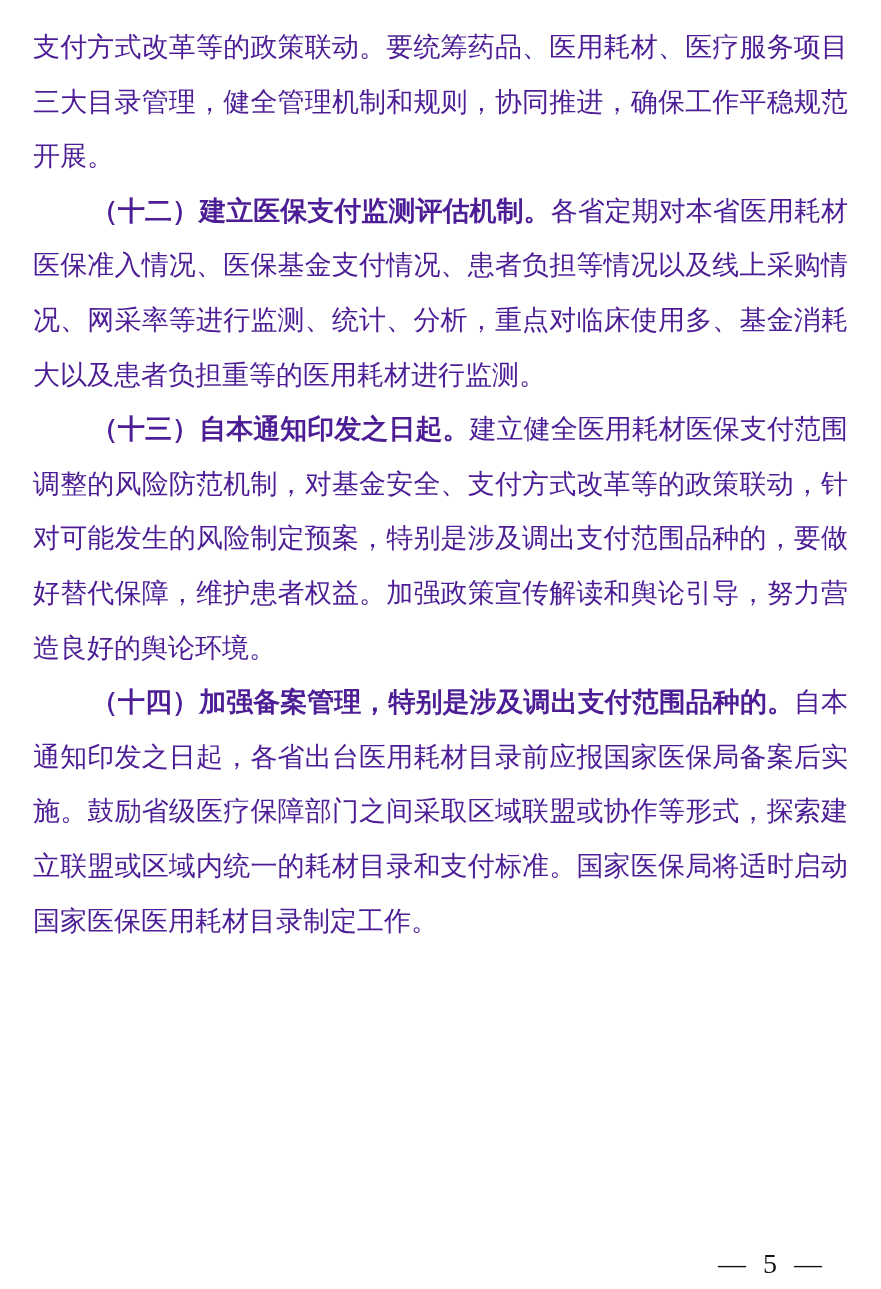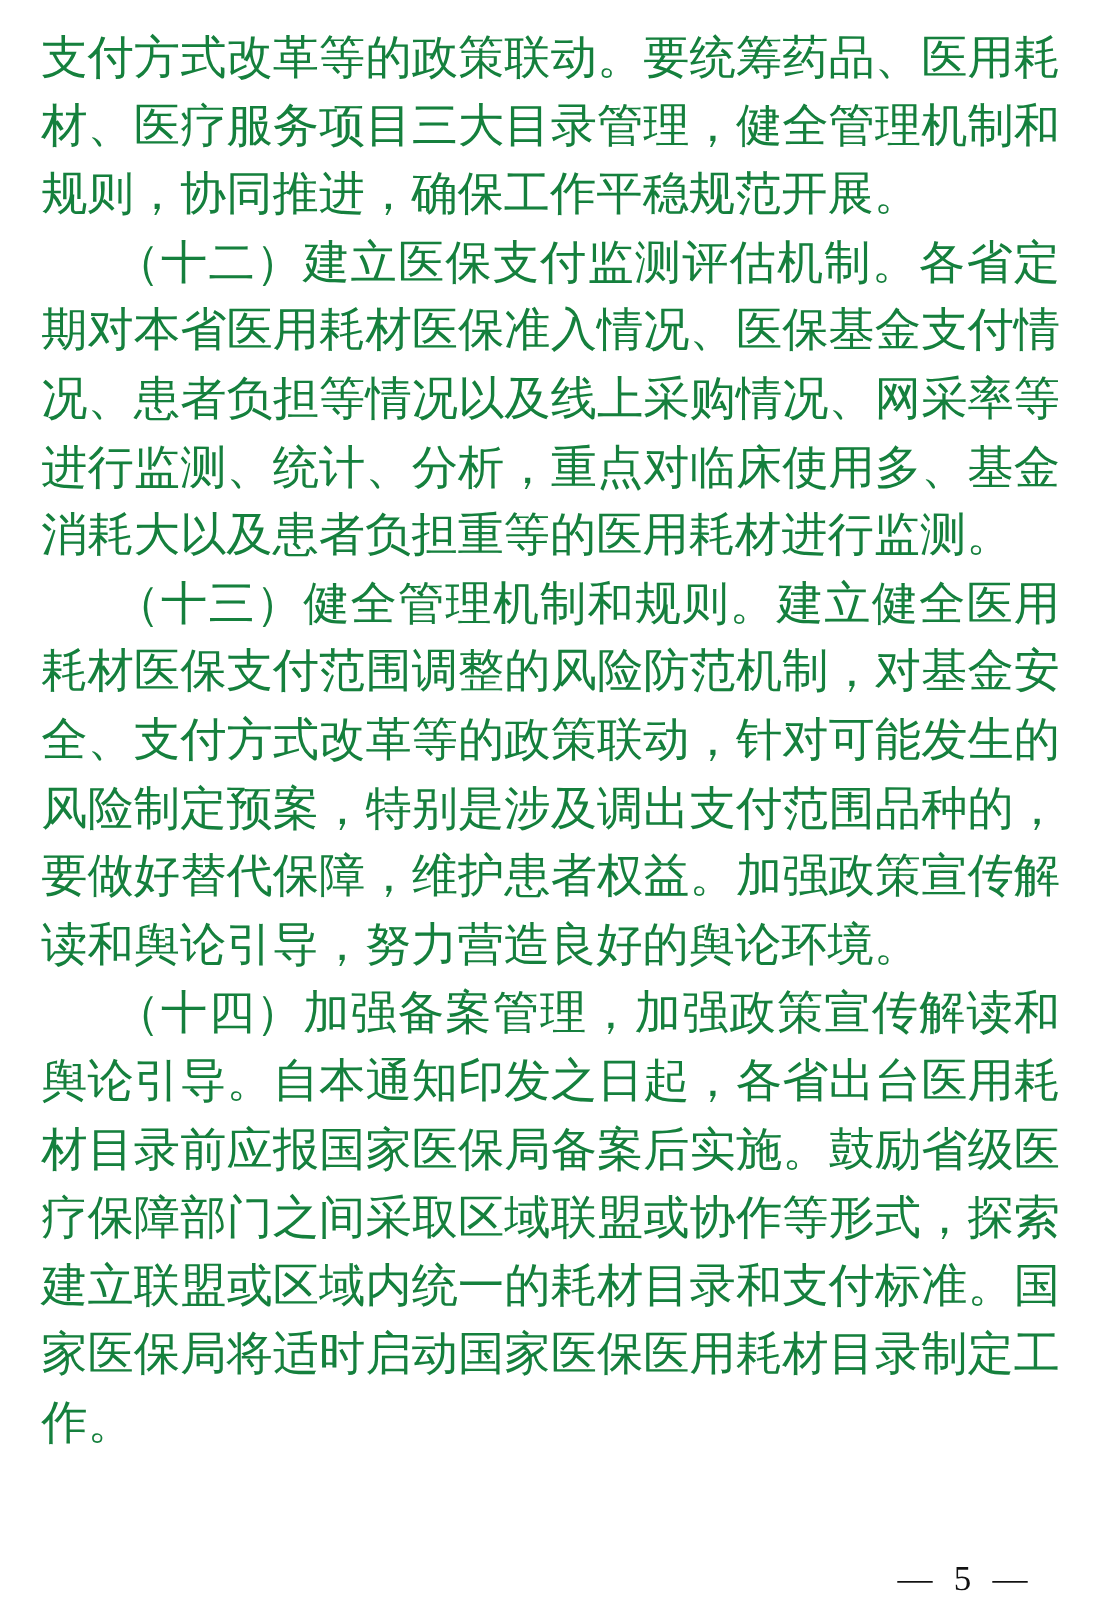--- a/index.html
+++ b/index.html
@@ -17,31 +17,31 @@
     color: #111111;
   }
   .content {
     position: absolute;
     left: 33px;
     top: 20px;
     width: 815px;
   }
   .para {
     margin: 0;
-    font-size: 37px;
+    font-size: 27px;
     line-height: 54.6px;
     text-align: justify;
     text-justify: inter-ideograph;
-    color: #15803d;
+    color: #4c1d95;
   }
   .para.indent {
     text-indent: 58px;
   }
   .para .head {
-    font-weight: normal;
+    font-weight: bold;
   }
   .footer {
     position: absolute;
     right: 59px;
     bottom: 10px;
     display: flex;
     align-items: center;
     gap: 17px;
     font-size: 28px;
     line-height: 30px;
@@ -55,23 +55,23 @@
 </head>
 <body>
 
 <div class="page">
   <div class="content">
 
     <p class="para"><strong class="head"></strong><span>支付方式改革等的政策联动。要统筹药品、医用耗材、医疗服务项目三大目录管理，健全管理机制和规则，协同推进，确保工作平稳规范开展。</span></p>
 
     <p class="para indent"><strong class="head">（十二）建立医保支付监测评估机制。</strong><span>各省定期对本省医用耗材医保准入情况、医保基金支付情况、患者负担等情况以及线上采购情况、网采率等进行监测、统计、分析，重点对临床使用多、基金消耗大以及患者负担重等的医用耗材进行监测。</span></p>
 
-    <p class="para indent"><strong class="head">（十三）健全管理机制和规则。</strong><span>建立健全医用耗材医保支付范围调整的风险防范机制，对基金安全、支付方式改革等的政策联动，针对可能发生的风险制定预案，特别是涉及调出支付范围品种的，要做好替代保障，维护患者权益。加强政策宣传解读和舆论引导，努力营造良好的舆论环境。</span></p>
+    <p class="para indent"><strong class="head">（十三）自本通知印发之日起。</strong><span>建立健全医用耗材医保支付范围调整的风险防范机制，对基金安全、支付方式改革等的政策联动，针对可能发生的风险制定预案，特别是涉及调出支付范围品种的，要做好替代保障，维护患者权益。加强政策宣传解读和舆论引导，努力营造良好的舆论环境。</span></p>
 
-    <p class="para indent"><strong class="head">（十四）加强备案管理，加强政策宣传解读和舆论引导。</strong><span>自本通知印发之日起，各省出台医用耗材目录前应报国家医保局备案后实施。鼓励省级医疗保障部门之间采取区域联盟或协作等形式，探索建立联盟或区域内统一的耗材目录和支付标准。国家医保局将适时启动国家医保医用耗材目录制定工作。</span></p>
+    <p class="para indent"><strong class="head">（十四）加强备案管理，特别是涉及调出支付范围品种的。</strong><span>自本通知印发之日起，各省出台医用耗材目录前应报国家医保局备案后实施。鼓励省级医疗保障部门之间采取区域联盟或协作等形式，探索建立联盟或区域内统一的耗材目录和支付标准。国家医保局将适时启动国家医保医用耗材目录制定工作。</span></p>
 
 
   </div>
 
   <div class="footer">
     <span class="dash">—</span>
     <span class="pagenum">5</span>
     <span class="dash">—</span>
   </div>
 </div>

